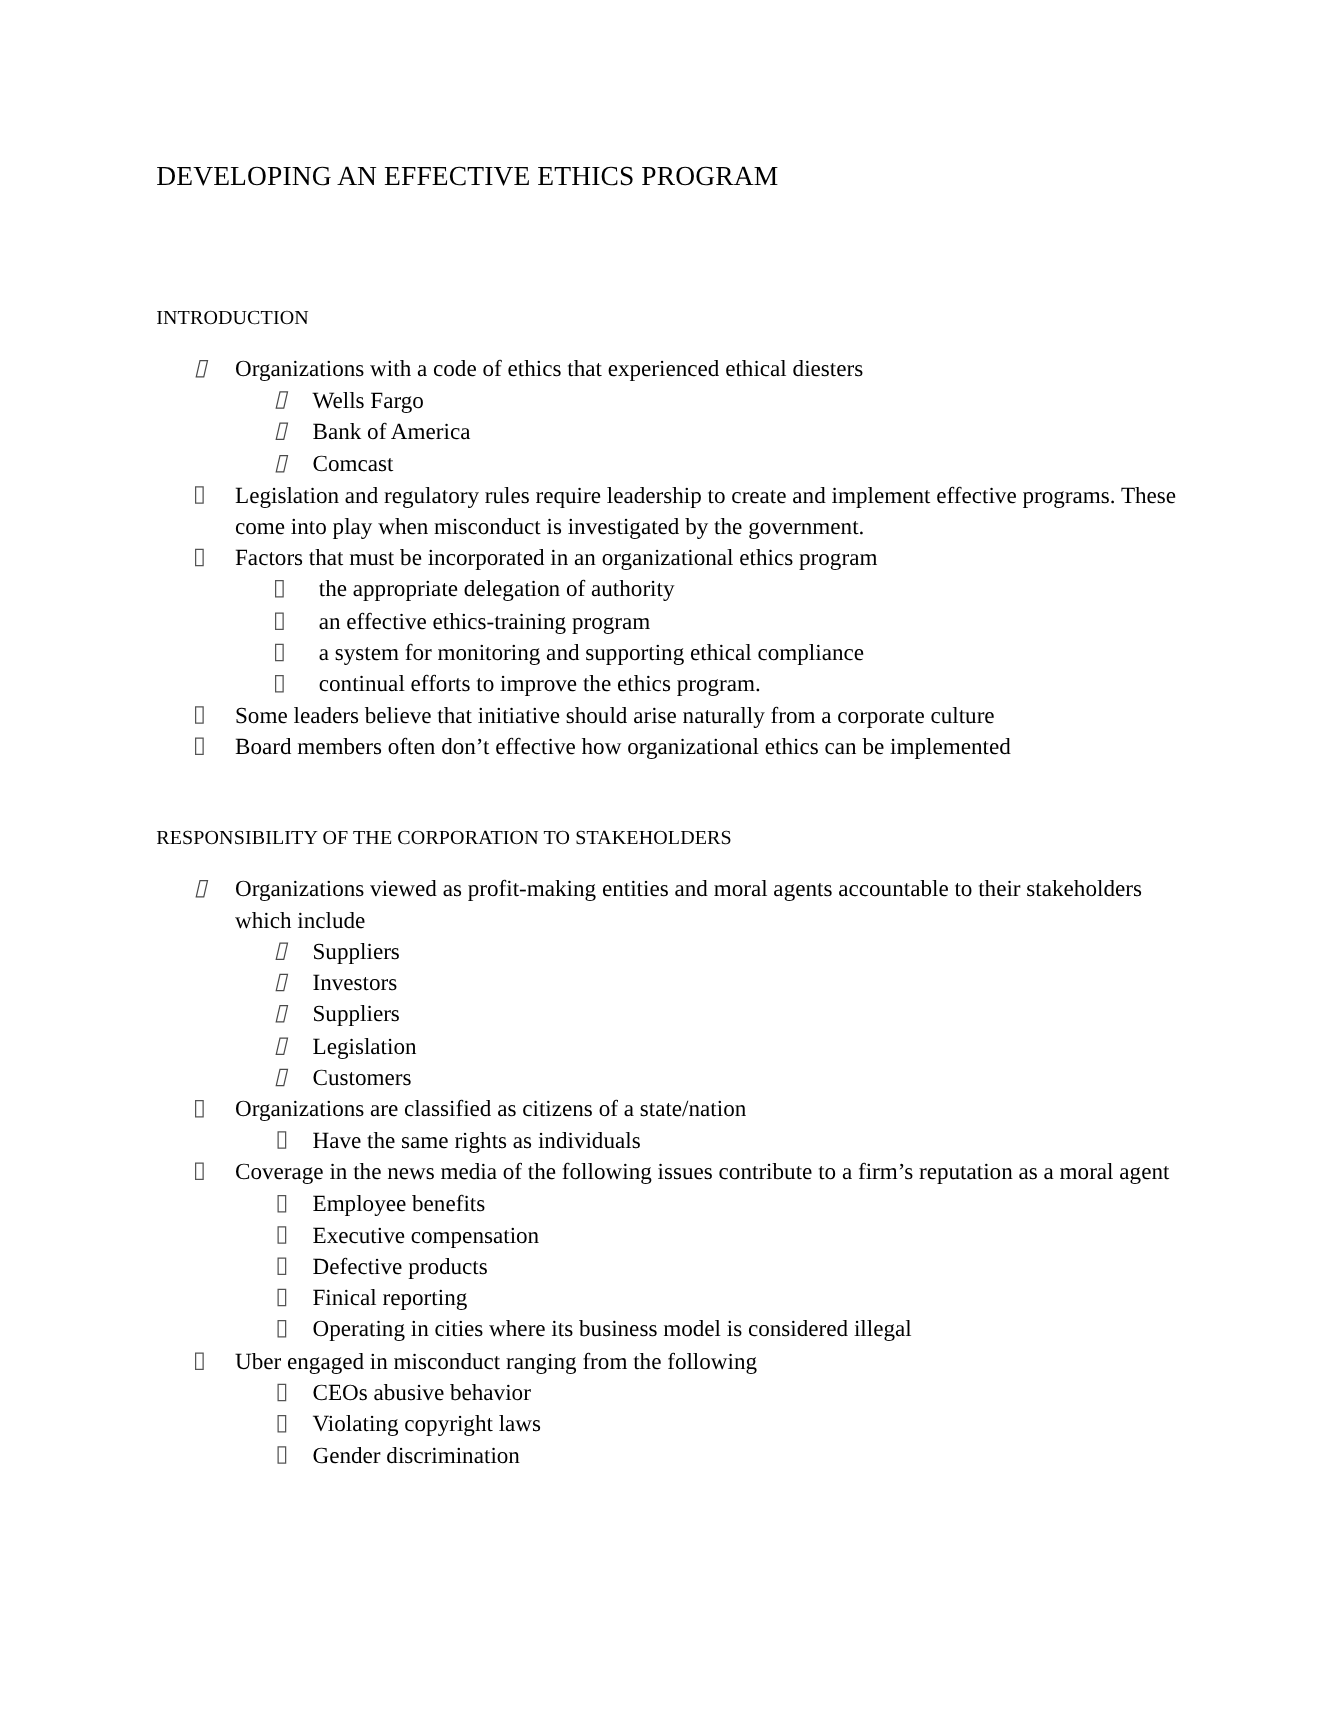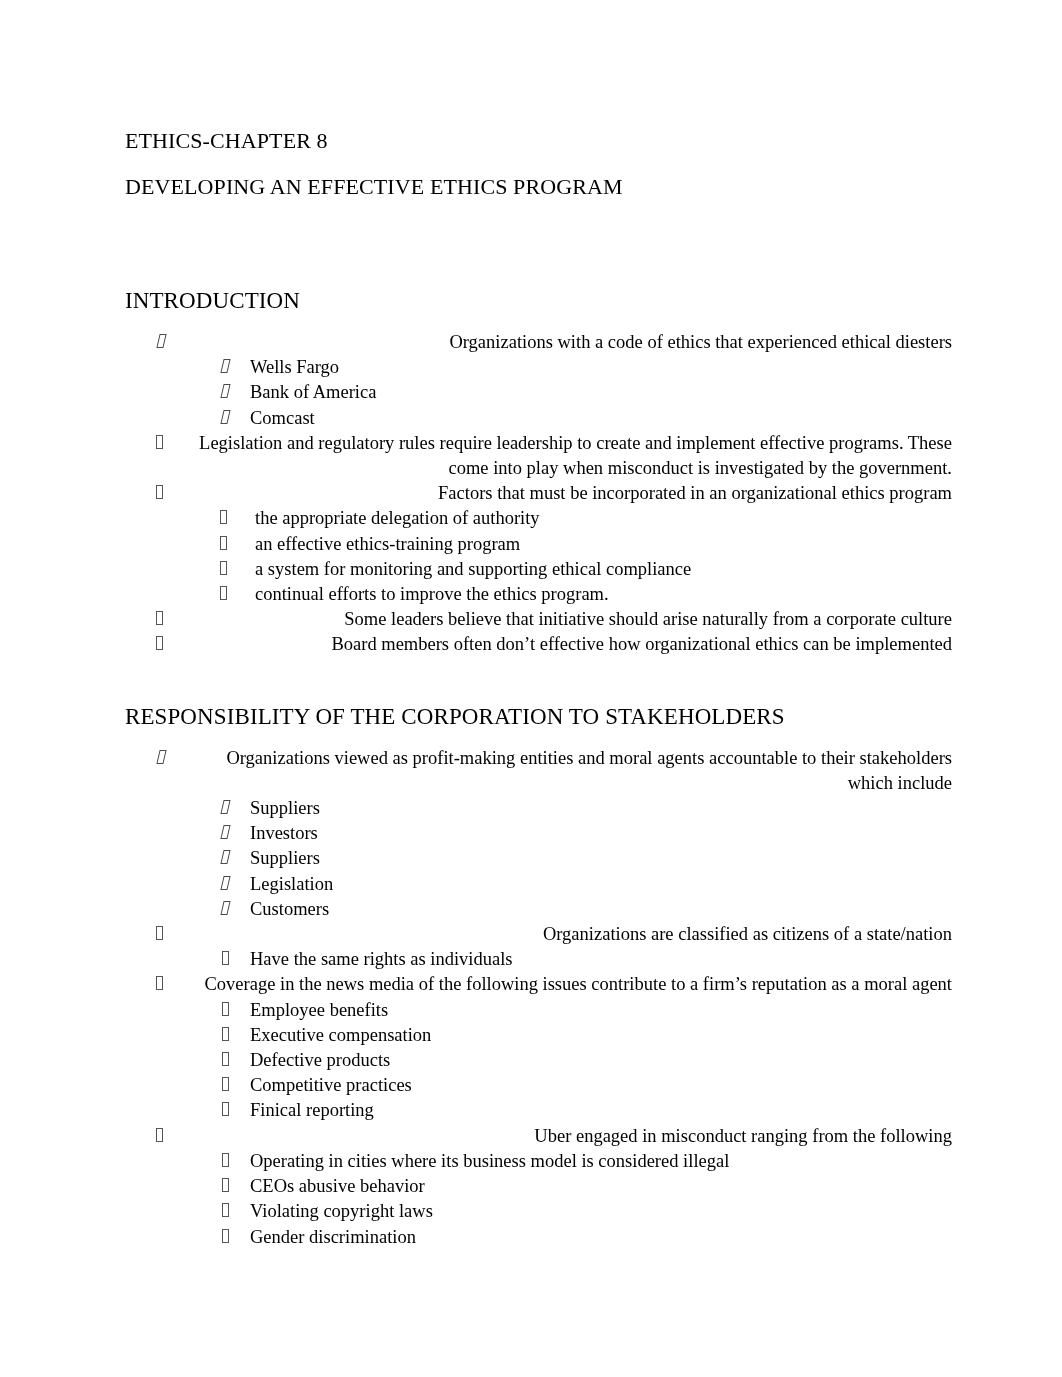--- a/index.html
+++ b/index.html
@@ -32,21 +32,21 @@
     margin: 0;
     font-weight: normal;
     letter-spacing: 0.1px;
     white-space: pre;
   }
 
   .spacer-lg { height: 76px; }
 
   
   .section-heading {
-    font-size: 23px;
+    font-size: 16px;
     line-height: 30px;
     margin: 0 0 8px 0;
     font-weight: normal;
     letter-spacing: 0.1px;
     white-space: pre;
   }
   .section-heading.second { margin-top: 44px; }
 
   
   .outline { margin: 0; padding: 0; }
@@ -75,42 +75,41 @@
   .bullet.slant {
     transform: skewX(-13deg);
     border-color: #4a4a4a;
   }
   
   .bullet.upright {
     border-color: #555555;
   }
 
   
-  .lvl1 { padding-left: 63px; text-align: right; }
+  .lvl1 { padding-left: 63px; }
   .lvl1 > .bullet { left: 31px; }
 
   
   .lvl1.slanted-group > .bullet { left: 33px; }
 
   
   .lvl2 { padding-left: 125px; }
   .lvl2 > .bullet { left: 97px; }
 
   
   .lvl2.deep { padding-left: 130px; }
   .lvl2.deep > .bullet { left: 95px; }
 
   .gap-after-heading { height: 6px; }
 </style>
 </head>
 <body>
 
 <div class="page">
 
-  <h1 class="doc-title">ETHICS-CHAPTER 8</h1>
   <h1 class="doc-title">DEVELOPING AN EFFECTIVE ETHICS PROGRAM</h1>
 
   <div class="spacer-lg"></div>
 
   <div id="sections-root">
       <div class="section">
         <div class="section-heading">INTRODUCTION</div>
         <div class="gap-after-heading"></div>
         <div class="outline">
           <div class="item lvl1 slanted-group"><span class="bullet slant"></span><span>Organizations with a code of ethics that experienced ethical diesters</span></div>
@@ -136,24 +135,23 @@
           <div class="item lvl2"><span class="bullet slant"></span><span>Investors</span></div>
           <div class="item lvl2"><span class="bullet slant"></span><span>Suppliers</span></div>
           <div class="item lvl2"><span class="bullet slant"></span><span>Legislation</span></div>
           <div class="item lvl2"><span class="bullet slant"></span><span>Customers</span></div>
           <div class="item lvl1"><span class="bullet upright"></span><span>Organizations are classified as citizens of a state/nation</span></div>
           <div class="item lvl2"><span class="bullet upright"></span><span>Have the same rights as individuals</span></div>
           <div class="item lvl1"><span class="bullet upright"></span><span>Coverage in the news media of the following issues contribute to a firm’s reputation as a moral agent</span></div>
           <div class="item lvl2"><span class="bullet upright"></span><span>Employee benefits</span></div>
           <div class="item lvl2"><span class="bullet upright"></span><span>Executive compensation</span></div>
           <div class="item lvl2"><span class="bullet upright"></span><span>Defective products</span></div>
-          <div class="item lvl2"><span class="bullet upright"></span><span>Competitive practices</span></div>
           <div class="item lvl2"><span class="bullet upright"></span><span>Finical reporting</span></div>
+          <div class="item lvl2"><span class="bullet upright"></span><span>Operating in cities where its business model is considered illegal</span></div>
           <div class="item lvl1"><span class="bullet upright"></span><span>Uber engaged in misconduct ranging from the following</span></div>
-          <div class="item lvl2"><span class="bullet upright"></span><span>Operating in cities where its business model is considered illegal</span></div>
           <div class="item lvl2"><span class="bullet upright"></span><span>CEOs abusive behavior</span></div>
           <div class="item lvl2"><span class="bullet upright"></span><span>Violating copyright laws</span></div>
           <div class="item lvl2"><span class="bullet upright"></span><span>Gender discrimination</span></div>
         </div>
       </div>
     </div>
 
 </div>
 
 </body></html>

